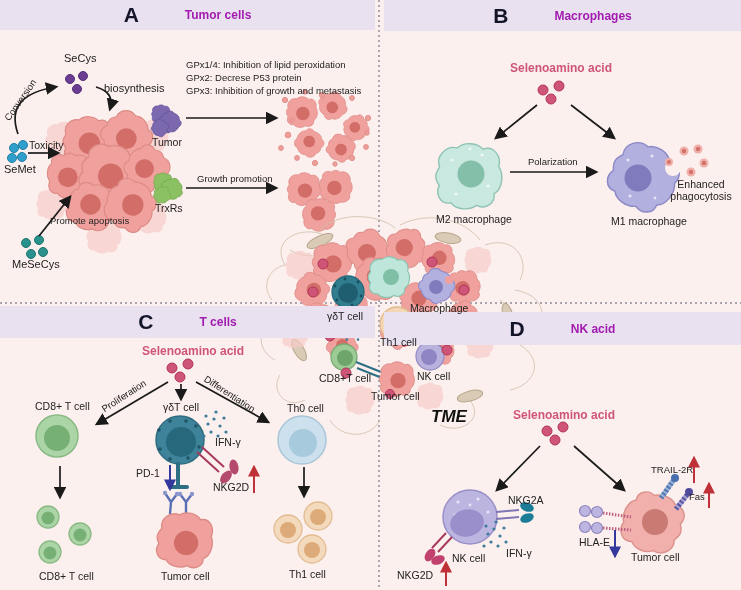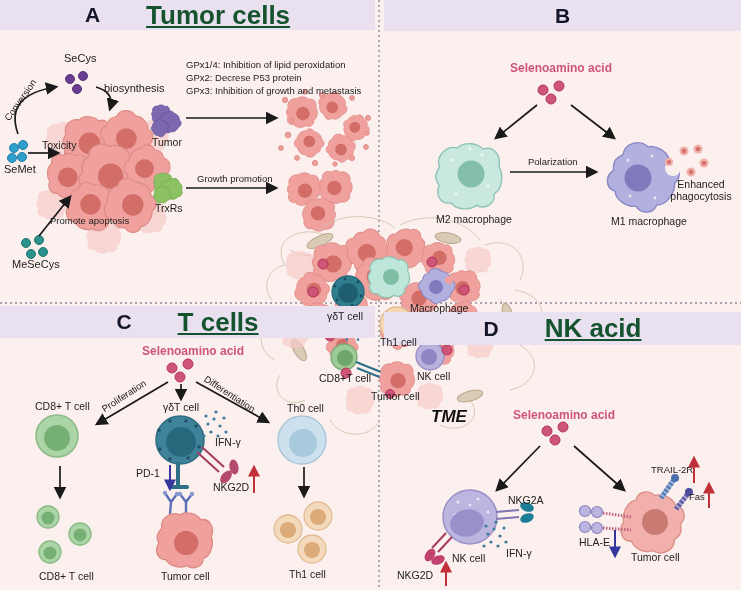--- a/index.html
+++ b/index.html
@@ -4,21 +4,21 @@
 <style>
   :root{
     --canvas-bg:#fcf0ee; --header-bg:#e9e0f0; --selen-pink:#cf5578;
     --arrow-black:#1a1a1a; --arrow-red:#bf3038; --arrow-blue:#34379b; --text:#222222;
   }
   html,body{margin:0;padding:0;background:#fff;}
   #fig{position:relative;width:741px;height:590px;background:var(--canvas-bg);overflow:hidden;
        font-family:"Liberation Sans",sans-serif;color:var(--text);}
   .hdr{position:absolute;background:var(--header-bg);display:flex;align-items:center;justify-content:center;gap:46px;}
   .hdr .letter{font-size:21px;font-weight:bold;color:#15152a;}
-  .hdr .title{font-size:26px;font-weight:bold;color:#14532d;text-decoration:underline;}
+  .hdr .title{font-size:12px;font-weight:bold;color:#a21caf;}
   .lbl{position:absolute;font-size:10.5px;line-height:1.15;white-space:nowrap;color:var(--text);}
   .sm{font-size:9.5px;}
   .pink{color:var(--selen-pink);font-weight:bold;font-size:12px;}
   .rot{transform-origin:center center;}
   .ital{font-style:italic;font-weight:bold;font-size:17px;color:#111;}
   .ctr{text-align:center;}
   svg{position:absolute;left:0;top:0;}
 </style>
 </head>
 <body>
@@ -472,34 +472,35 @@
       </g>
     </g>
   </svg>
 
   <div class="hdr" style="left:0;top:2;width:375px;height:30px;">
     <span class="letter">A</span>
     <span class="title">Tumor cells</span>
   </div>
   <div class="hdr" style="left:384px;top:3;width:357px;height:31px;">
     <span class="letter">B</span>
+    <span class="title">Macrophages</span>
   </div>
   <div class="hdr" style="left:0;top:306px;width:375px;height:32px;">
     <span class="letter">C</span>
     <span class="title">T cells</span>
   </div>
   <div class="hdr" style="left:384px;top:312px;width:357px;height:33px;">
     <span class="letter">D</span>
     <span class="title">NK acid</span>
   </div>
 
   <div class="lbl" style="left:64px;top:52px;font-size:11px;">SeCys</div>
   <div class="lbl rot sm" style="left:-3px;top:95px;transform:rotate(-55deg);">Conversion</div>
   <div class="lbl" style="left:104px;top:82px;font-size:11px;">biosynthesis</div>
-  <div class="lbl" style="left:29px;top:139px;padding-left:13px;">Toxicity</div>
+  <div class="lbl" style="left:29px;top:139px;">Toxicity</div>
   <div class="lbl" style="left:4px;top:163px;font-size:11px;">SeMet</div>
   <div class="lbl sm" style="left:186px;top:60px;">GPx1/4: Inhibition of lipid peroxidation</div>
   <div class="lbl sm" style="left:186px;top:73px;">GPx2: Decrese P53 protein</div>
   <div class="lbl sm" style="left:186px;top:86px;">GPx3: Inhibition of growth and metastasis</div>
   <div class="lbl" style="left:152px;top:136px;">Tumor</div>
   <div class="lbl" style="left:155px;top:202px;">TrxRs</div>
   <div class="lbl sm" style="left:197px;top:174px;">Growth promotion</div>
   <div class="lbl sm" style="left:50px;top:216px;">Promote apoptosis</div>
   <div class="lbl" style="left:12px;top:258px;font-size:11px;">MeSeCys</div>
 

